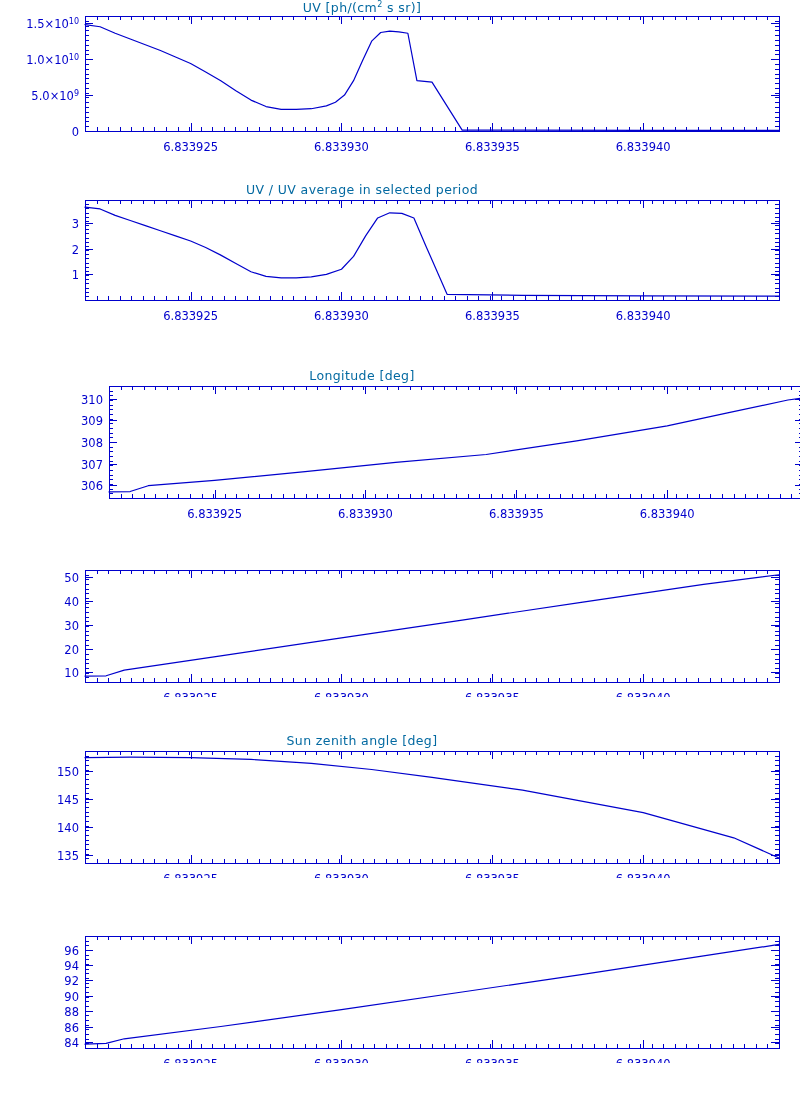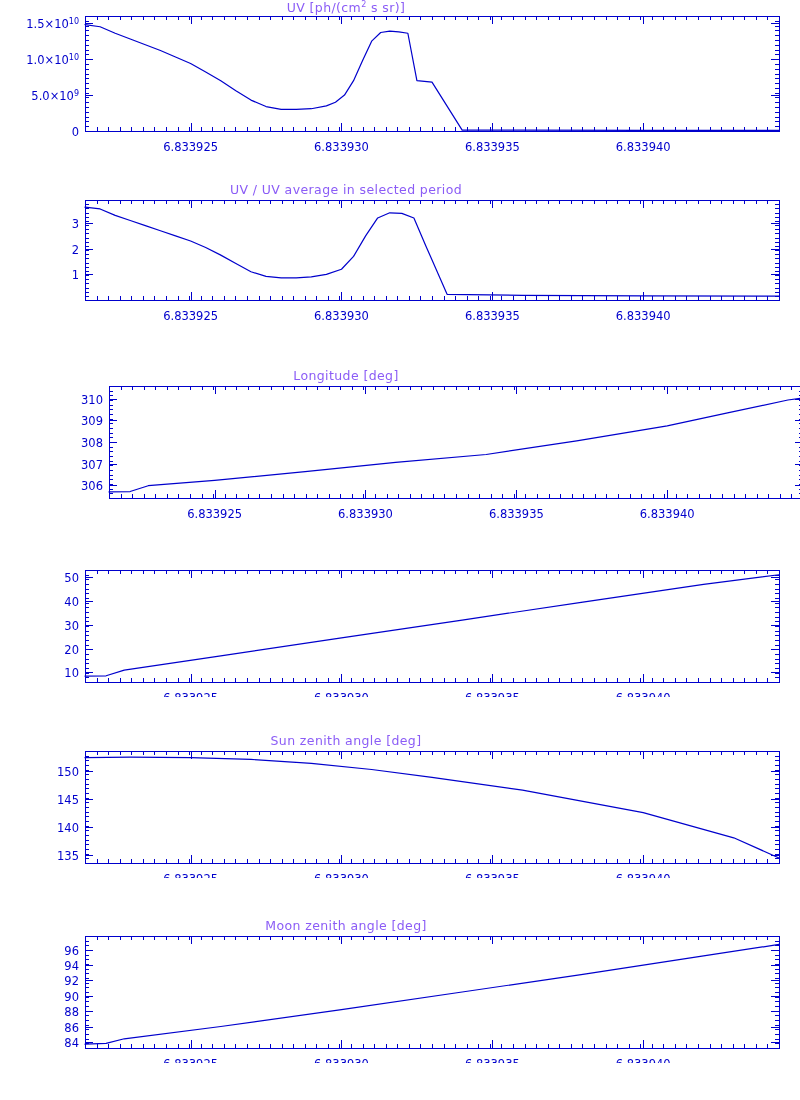--- a/index.html
+++ b/index.html
@@ -20,25 +20,25 @@
     height: 1100px;
   }
   .panel {
     position: absolute;
     left: 0;
     width: 800px;
   }
   .panel-title {
     position: absolute;
     top: 0;
-    left: 0;
+    left: 16px;
     width: 692px;
     text-align: center;
     font-size: 12.5px;
-    color: #8b5cf6;
+    color: #0369a1;
     letter-spacing: 0.4px;
     font-family: "DejaVu Sans", sans-serif;
   }
   svg {
     display: block;
   }
   .tick {
     stroke: #0000cc;
     stroke-width: 1;
     shape-rendering: crispEdges;
@@ -1080,21 +1080,20 @@
         <line x1="779" y1="38.5" x2="771" y2="38.5" class="tick"></line>
         <text x="79" y="42.5" class="lbl ylbl">150</text>
         <text x="190.6086956510087" y="150" class="lbl xlbl">6.833925</text>
         <text x="341.4782608590783" y="150" class="lbl xlbl">6.833930</text>
         <text x="492.3478260939478" y="150" class="lbl xlbl">6.833935</text>
         <text x="643.2173913020174" y="150" class="lbl xlbl">6.833940</text>
         <path d="M85.00 24.72 L130.26 24.16 L190.61 24.72 L250.96 26.40 L311.30 30.32 L371.65 36.48 L432.00 44.32 L522.52 57.20 L643.22 79.60 L733.74 104.80 L779.00 124.96" class="dataline"></path>
       </svg>
     </div>
     <div class="panel" style="top: 918px; height: 147px;">
-      <div class="panel-title">Moon zenith angle [deg]</div>
       <svg width="800" height="145">
         <rect x="85.5" y="18.5" width="694" height="112" fill="none" stroke="#0000cc" stroke-width="1" shape-rendering="crispEdges"></rect>
         <line x1="85.5" y1="130" x2="85.5" y2="126" class="tick"></line>
         <line x1="85.5" y1="18" x2="85.5" y2="22" class="tick"></line>
         <line x1="97.5" y1="130" x2="97.5" y2="126" class="tick"></line>
         <line x1="97.5" y1="18" x2="97.5" y2="22" class="tick"></line>
         <line x1="108.5" y1="130" x2="108.5" y2="126" class="tick"></line>
         <line x1="108.5" y1="18" x2="108.5" y2="22" class="tick"></line>
         <line x1="120.5" y1="130" x2="120.5" y2="126" class="tick"></line>
         <line x1="120.5" y1="18" x2="120.5" y2="22" class="tick"></line>

